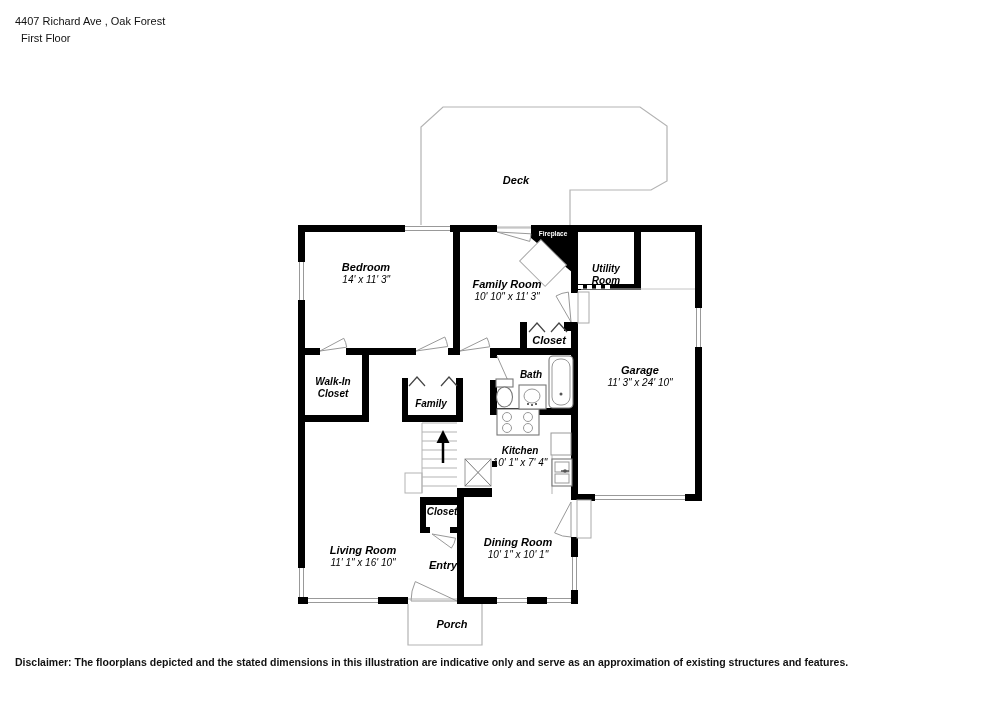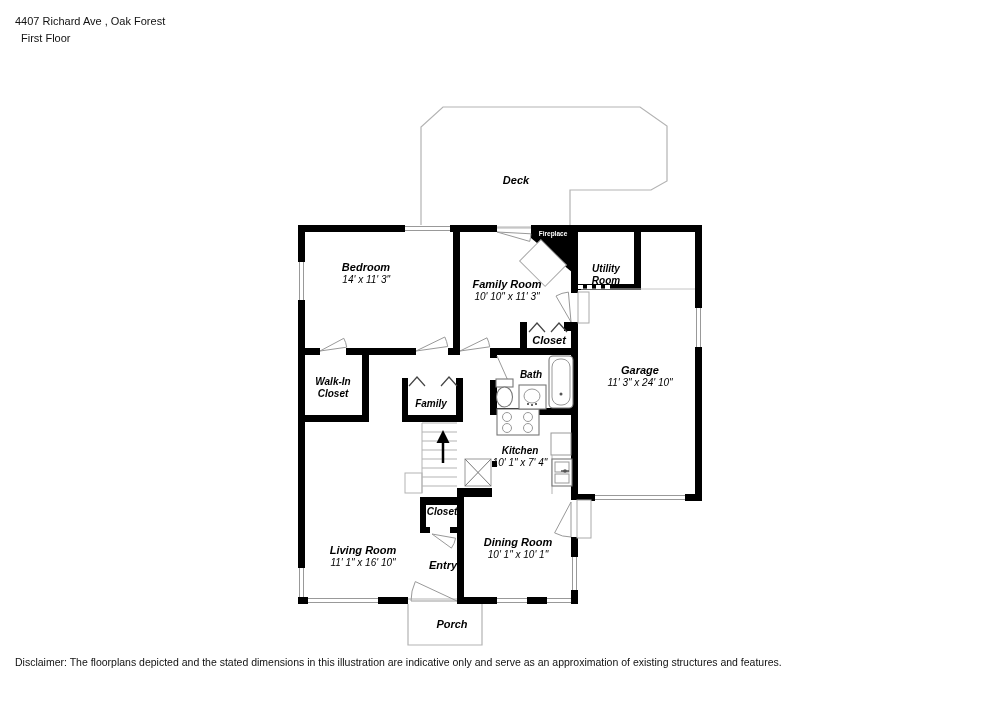--- a/index.html
+++ b/index.html
@@ -274,15 +274,15 @@
 
   <div class="lbl" style="left:518px;top:549px;">
     <div>Dining Room</div>
     <div class="dims">10' 1" x 10' 1"</div>
   </div>
 
   <div class="lbl" style="left:443px;top:566px;">Entry</div>
 
   <div class="lbl" style="left:452px;top:625px;text-align:center;">Porch</div>
 
-  <div class="disc" style="top:656px;">Disclaimer: The floorplans depicted and the stated dimensions in this illustration are indicative only and serve as an approximation of existing structures and features.</div>
+  <div class="disc" style="top:656px;font-weight:bold;">Disclaimer: The floorplans depicted and the stated dimensions in this illustration are indicative only and serve as an approximation of existing structures and features.</div>
 
 </div>
 
 </body></html>

